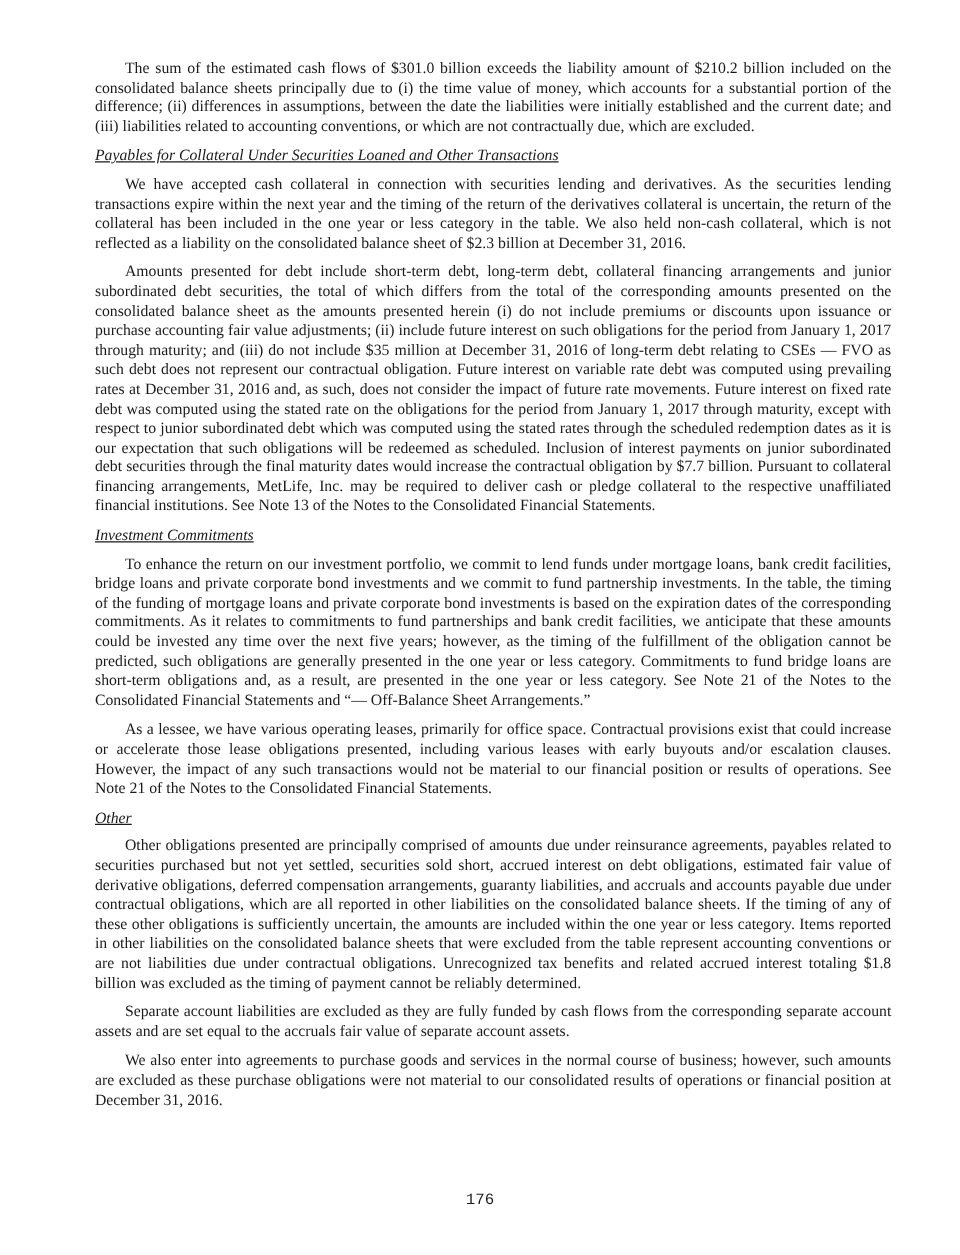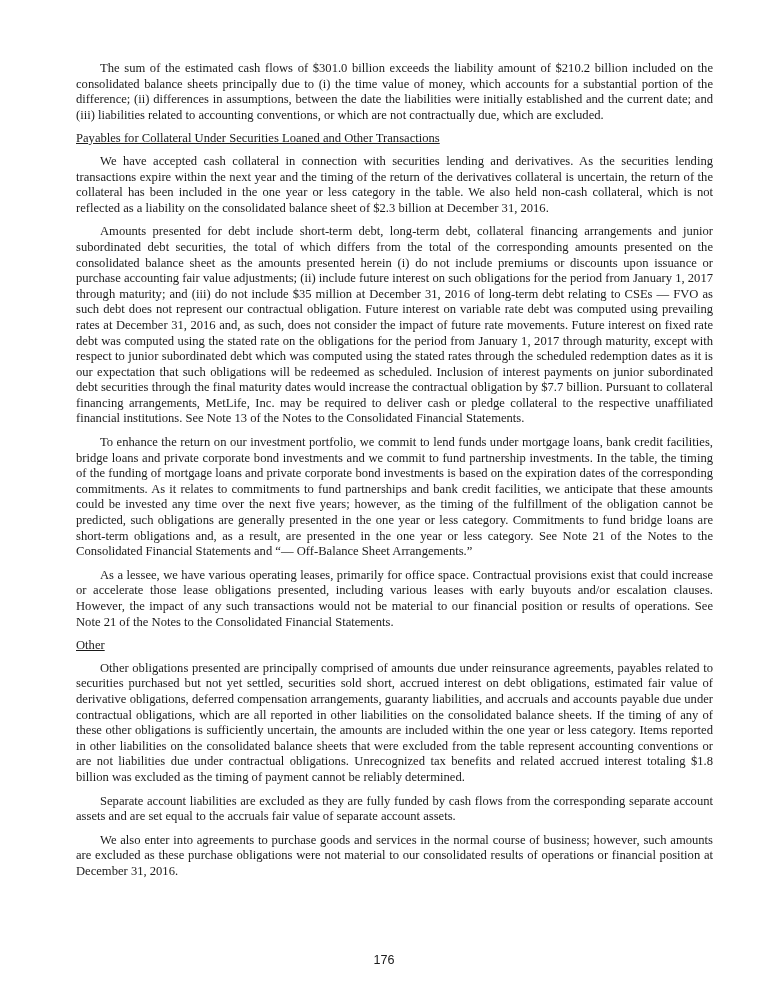--- a/index.html
+++ b/index.html
@@ -6,53 +6,54 @@
   body { width: 768px; height: 1004px; position: relative; overflow: hidden; }
   .page {
     position: absolute;
     left: 76px;
     top: 47px;
     width: 637px;
     font-family: "Liberation Serif", serif;
     font-size: 12.6px;
     line-height: 15.6px;
     color: #1a1a1a;
-    margin-top: 14px;
   }
   p.para {
     margin: 0 0 8px 0;
     text-align: justify;
     text-indent: 24px;
   }
   .heading {
     margin: 0 0 7px 0;
+    font-style: italic;
     text-decoration: underline;
   }
   .page-number {
     position: absolute;
     left: 0;
     width: 768px;
     top: 953px;
     text-align: center;
-    font-family: Liberation Sans, sans-serif;
+    font-family: Liberation Mono, monospace;
     font-size: 12.6px;
     color: #1a1a1a;
   }
 </style>
 </head>
 <body>
 
 <div class="page">
   <p class="para">The sum of the estimated cash flows of $301.0 billion exceeds the liability amount of $210.2 billion included on the consolidated balance sheets principally due to (i) the time value of money, which accounts for a substantial portion of the difference; (ii) differences in assumptions, between the date the liabilities were initially established and the current date; and (iii) liabilities related to accounting conventions, or which are not contractually due, which are excluded.</p>
 
   <div class="heading">Payables for Collateral Under Securities Loaned and Other Transactions</div>
   <p class="para">We have accepted cash collateral in connection with securities lending and derivatives. As the securities lending transactions expire within the next year and the timing of the return of the derivatives collateral is uncertain, the return of the collateral has been included in the one year or less category in the table. We also held non-cash collateral, which is not reflected as a liability on the consolidated balance sheet of $2.3 billion at December 31, 2016.</p>
 
   <p class="para">Amounts presented for debt include short-term debt, long-term debt, collateral financing arrangements and junior subordinated debt securities, the total of which differs from the total of the corresponding amounts presented on the consolidated balance sheet as the amounts presented herein (i) do not include premiums or discounts upon issuance or purchase accounting fair value adjustments; (ii) include future interest on such obligations for the period from January 1, 2017 through maturity; and (iii) do not include $35 million at December 31, 2016 of long-term debt relating to CSEs — FVO as such debt does not represent our contractual obligation. Future interest on variable rate debt was computed using prevailing rates at December 31, 2016 and, as such, does not consider the impact of future rate movements. Future interest on fixed rate debt was computed using the stated rate on the obligations for the period from January 1, 2017 through maturity, except with respect to junior subordinated debt which was computed using the stated rates through the scheduled redemption dates as it is our expectation that such obligations will be redeemed as scheduled. Inclusion of interest payments on junior subordinated debt securities through the final maturity dates would increase the contractual obligation by $7.7 billion. Pursuant to collateral financing arrangements, MetLife, Inc. may be required to deliver cash or pledge collateral to the respective unaffiliated financial institutions. See Note 13 of the Notes to the Consolidated Financial Statements.</p>
 
+  <div class="heading">Investment Commitments</div>
   <p class="para">To enhance the return on our investment portfolio, we commit to lend funds under mortgage loans, bank credit facilities, bridge loans and private corporate bond investments and we commit to fund partnership investments. In the table, the timing of the funding of mortgage loans and private corporate bond investments is based on the expiration dates of the corresponding commitments. As it relates to commitments to fund partnerships and bank credit facilities, we anticipate that these amounts could be invested any time over the next five years; however, as the timing of the fulfillment of the obligation cannot be predicted, such obligations are generally presented in the one year or less category. Commitments to fund bridge loans are short-term obligations and, as a result, are presented in the one year or less category. See Note 21 of the Notes to the Consolidated Financial Statements and “— Off-Balance Sheet Arrangements.”</p>
 
   <p class="para">As a lessee, we have various operating leases, primarily for office space. Contractual provisions exist that could increase or accelerate those lease obligations presented, including various leases with early buyouts and/or escalation clauses. However, the impact of any such transactions would not be material to our financial position or results of operations. See Note 21 of the Notes to the Consolidated Financial Statements.</p>
 
   <div class="heading">Other</div>
   <p class="para">Other obligations presented are principally comprised of amounts due under reinsurance agreements, payables related to securities purchased but not yet settled, securities sold short, accrued interest on debt obligations, estimated fair value of derivative obligations, deferred compensation arrangements, guaranty liabilities, and accruals and accounts payable due under contractual obligations, which are all reported in other liabilities on the consolidated balance sheets. If the timing of any of these other obligations is sufficiently uncertain, the amounts are included within the one year or less category. Items reported in other liabilities on the consolidated balance sheets that were excluded from the table represent accounting conventions or are not liabilities due under contractual obligations. Unrecognized tax benefits and related accrued interest totaling $1.8 billion was excluded as the timing of payment cannot be reliably determined.</p>
   <p class="para">Separate account liabilities are excluded as they are fully funded by cash flows from the corresponding separate account assets and are set equal to the accruals fair value of separate account assets.</p>
   <p class="para">We also enter into agreements to purchase goods and services in the normal course of business; however, such amounts are excluded as these purchase obligations were not material to our consolidated results of operations or financial position at December 31, 2016.</p>
 </div>
 

